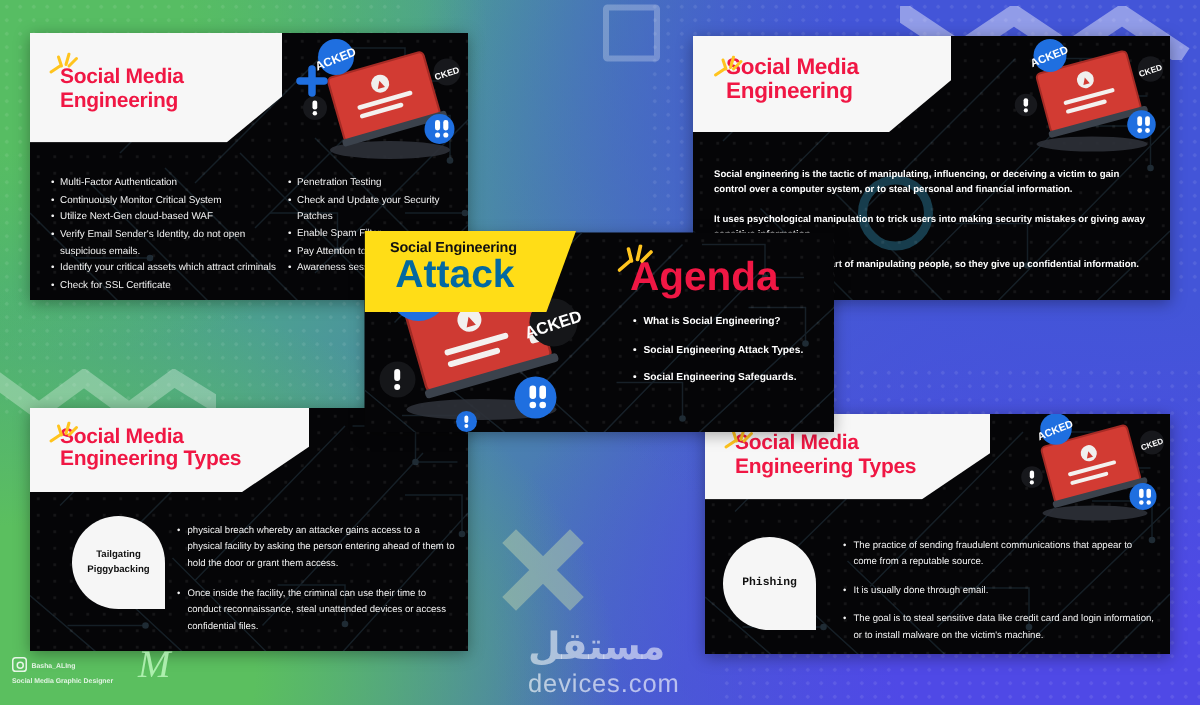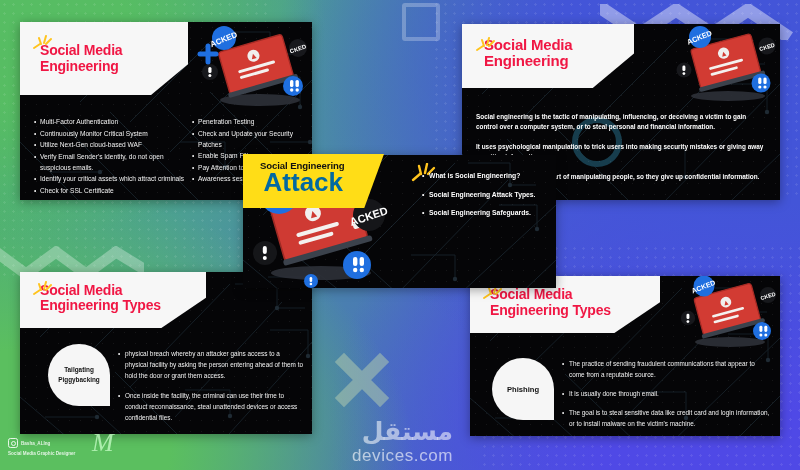--- a/index.html
+++ b/index.html
@@ -77,21 +77,21 @@
 
   
   .wm{position:absolute;z-index:40;pointer-events:none;}
   .sig-line1{color:rgba(255,255,255,.82);font-weight:bold;display:flex;align-items:center;gap:3px;}
   .sig-line2{color:rgba(255,255,255,.82);font-weight:bold;}
   .ig-badge{width:8px;height:8px;border:1.1px solid rgba(255,255,255,.85);border-radius:2.4px;
      display:inline-block;position:relative;}
   .ig-badge::after{content:"";position:absolute;left:1.9px;top:1.9px;width:3px;height:3px;
      border:1px solid rgba(255,255,255,.85);border-radius:50%;}
   .mono-m{color:rgba(200,255,200,.75);font-family:"Liberation Serif",serif;}
-  .mostaql{display:flex;flex-direction:column;align-items:flex-end;}
+  .mostaql{display:flex;flex-direction:column;align-items:flex-start;}
   .mostaql .ar{color:rgba(255,255,255,.55);font-size:25px;font-weight:bold;line-height:1;letter-spacing:1px;}
   .mostaql .en{color:rgba(255,255,255,.62);font-size:17px;letter-spacing:.6px;line-height:1.2;margin-top:2px;}
 </style>
 </head>
 <body>
 
 <div id="stage">
 
   <div class="bg-base"></div>
   <div class="bg-dots tr"></div>
@@ -424,21 +424,21 @@
         <rect x="83.4" y="47.8" width="3" height="6.2" rx="1.4" fill="#fff"></rect>
         <circle cx="84.9" cy="57" r="1.5" fill="#fff"></circle>
         <rect x="88.3" y="47.8" width="3" height="6.2" rx="1.4" fill="#fff"></rect>
         <circle cx="89.8" cy="57" r="1.5" fill="#fff"></circle>
         <circle cx="12" cy="40" r="7.2" fill="#17181c"></circle>
         <rect x="10.5" y="35.7" width="2.9" height="5.4" rx="1.4" fill="#fff"></rect>
         <circle cx="11.9" cy="43.6" r="1.4" fill="#fff"></circle>
       </svg>
     </div>
 
-    <div class="pill" style="left:22px;top:82px;width:62px;height:62px;font-size:7.6px;">
+    <div class="pill" style="left:12px;top:82px;width:62px;height:62px;font-size:7.6px;font-family:Liberation Mono, monospace;">
       <span>Phishing</span>
     </div>
 
     <div class="body-text" style="left:92px;top:82px;width:208px;">
       <ul class="bullets" style="font-size:6.4px;line-height:1.72;">
         <li style="padding-left:7px;margin-bottom:8px;">
             <span class="bul">•</span>
             <span class="txt">The practice of sending fraudulent communications that appear to come from a reputable source.</span>
           </li>
         <li style="padding-left:7px;margin-bottom:8px;">
@@ -506,20 +506,21 @@
       <div class="spark" style="left:4px;top:4px;">
         <svg width="26" height="20" viewBox="0 0 26 20">
           <g stroke="#ffc41e" stroke-width="2.4" stroke-linecap="round">
             <path d="M3 17 L10 11"></path>
               <path d="M9 3 L11 11"></path>
               <path d="M17 1 L15 10"></path>
               <path d="M24 5 L18 11"></path>
           </g>
         </svg>
       </div>
+      <div class="agenda-title" style="font-size:27px;line-height:1;margin:12px 0 0 14px;">Agenda</div>
       <ul class="agenda-list" style="font-size:6.8px;line-height:1.4;margin:12px 0 0 16px;font-weight:bold;">
         <li style="padding-left:7px;margin-bottom:9px;"><span style="position:absolute;left:0;top:0;">•</span><span>What is Social Engineering?</span></li>
         <li style="padding-left:7px;margin-bottom:9px;"><span style="position:absolute;left:0;top:0;">•</span><span>Social Engineering Attack Types.</span></li>
         <li style="padding-left:7px;"><span style="position:absolute;left:0;top:0;">•</span><span>Social Engineering Safeguards.</span></li>
       </ul>
     </div>
   </div>
 
   <div class="yellow-banner" style="left:243px;top:154px;width:141px;height:54px;clip-path:polygon(0 0, 100% 0, 86% 100%, 0 100%);">
     <div style="position:absolute;left:17px;top:6px;">

